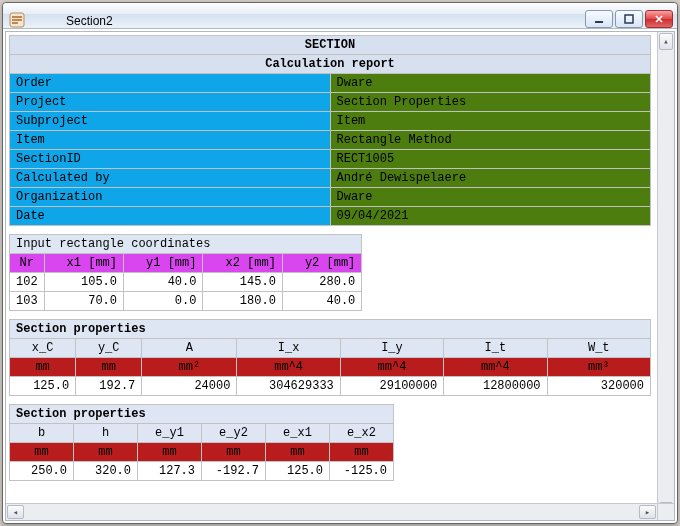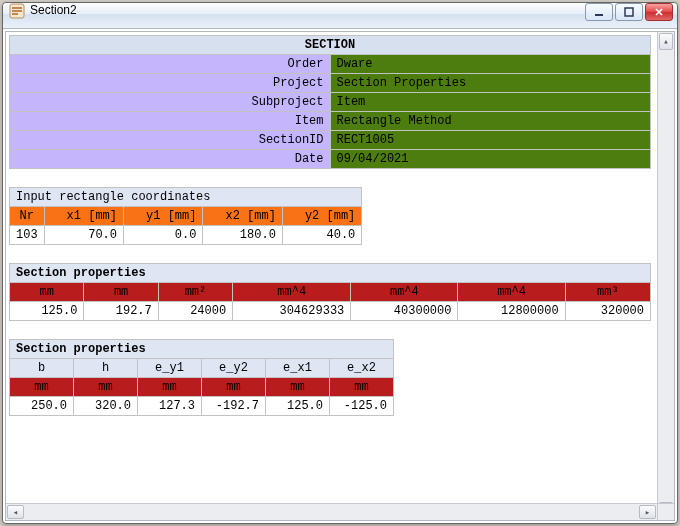--- a/index.html
+++ b/index.html
@@ -20,24 +20,25 @@
     border-radius: 4px;
     box-shadow: 0 2px 6px rgba(0,0,0,0.3);
     display: flex;
     flex-direction: column;
   }
   .titlebar {
     height: 26px;
     background: linear-gradient(to bottom, #fdfdfd, #e7eef7 45%, #d6e2f0 46%, #eaf1fa);
     border-bottom: 1px solid #b0b8c4;
     display: flex;
-    align-items: flex-start;
+    align-items: flex-end;
     padding: 0 4px 0 6px;
     border-top-left-radius: 4px;
     border-top-right-radius: 4px;
+    gap: 36px;
   }
   .titlebar .appicon {
     width: 16px; height: 16px;
     margin-right: 5px;
     display: flex; align-items:center; justify-content:center;
   }
   .titlebar .title {
     flex: 1 1 auto;
     font-family: "Segoe UI", Tahoma, sans-serif;
     font-size: 12px;
@@ -109,54 +110,53 @@
   .corner {
     position:absolute; right:0; bottom:0; width:17px; height:17px;
     background:#ecedf0; border-left:1px solid #c6c9d0; border-top:1px solid #c6c9d0;
   }
 
   .content { padding: 3px 3px 20px 3px; }
 
   table {
     border-collapse: collapse;
     border: 1px solid #b5b5b5;
-    margin-bottom: 18px;
+    margin-bottom: 8px;
     font-family: "Courier New", monospace;
     font-size: 12px;
   }
   td, th {
     border: 1px solid #c2c2c2;
     padding: 2px 6px;
     height: 16px;
     vertical-align: middle;
     white-space: nowrap;
   }
   .hdr { background: #dfe6f3; font-weight: bold; text-align:center; }
   .hdr-light { background: #dfe6f3; font-weight: normal; text-align:center; }
 
   .meta-table { width: 642px; }
   .meta-table .label {
     width: 50%;
-    text-align: right;
     font-weight: normal;
-    background: #c4b5fd;
+    background: #0ea5e9;
   }
   .meta-table .value {
     width: 50%;
     text-align: left;
     background: #4d7c0f;
   }
   .meta-title {
     background: #d7e0ef;
     text-align: center;
     font-weight: bold;
   }
 
   .input-table td, .input-table th { text-align: right; }
-  .input-table th { background:#f97316; font-weight:normal; text-align:center;}
+  .input-table th { background:#d946ef; font-weight:normal; text-align:center;}
   .input-table .caption { text-align:left; font-weight:normal; background:#dfe6f3; }
 
   .props-table th { background:#dfe6f3; font-weight:normal; text-align:center;}
   .props-table td { text-align:right; }
   .props-table .caption { text-align:left; font-weight:bold; background:#dfe6f3; }
   .props-table .unit { text-align:center; background:#b91c1c; }
   .props-table td.num { text-align:right; }
 
   .w-nr  { width:28px; }
   .w-60  { width:62px;padding-left:22px; }
@@ -202,38 +202,49 @@
   <div class="client">
     <div class="scrollwrap">
       <div class="content">
 
         <table class="meta-table">
           <tbody>
               <tr>
                 <td colspan="2" class="hdr meta-title">SECTION</td>
               </tr>
           <tr>
+                <td colspan="2" class="hdr-light meta-title" style="font-weight:bold;">Calculation report</td>
+              </tr>
+          <tr>
                 <td class="label">Order</td>
                 <td class="value">Dware</td>
               </tr>
           <tr>
                 <td class="label">Project</td>
                 <td class="value">Section Properties</td>
               </tr>
           <tr>
                 <td class="label">Subproject</td>
                 <td class="value">Item</td>
               </tr>
           <tr>
                 <td class="label">Item</td>
                 <td class="value">Rectangle Method</td>
               </tr>
           <tr>
                 <td class="label">SectionID</td>
                 <td class="value">RECT1005</td>
+              </tr>
+          <tr>
+                <td class="label">Calculated by</td>
+                <td class="value">André Dewispelaere</td>
+              </tr>
+          <tr>
+                <td class="label">Organization</td>
+                <td class="value">Dware</td>
               </tr>
           <tr>
                 <td class="label">Date</td>
                 <td class="value">09/04/2021</td>
               </tr>
         </tbody>
           </table>
 
         <table class="input-table">
           <tbody>
@@ -241,49 +252,65 @@
                 <th colspan="5" class="caption">Input rectangle coordinates</th>
               </tr>
           <tr>
             <th class="w-nr">Nr</th>
             <th class="w-60">x1 [mm]</th>
             <th class="w-60">y1 [mm]</th>
             <th class="w-60">x2 [mm]</th>
             <th class="w-60">y2 [mm]</th>
           </tr>
           <tr>
+            <td>102</td>
+            <td>105.0</td>
+            <td>40.0</td>
+            <td>145.0</td>
+            <td>280.0</td>
+          </tr>
+          <tr>
             <td>103</td>
             <td>70.0</td>
             <td>0.0</td>
             <td>180.0</td>
             <td>40.0</td>
           </tr>
         </tbody>
           </table>
 
         <table class="props-table" style="width:642px;">
           <tbody>
               <tr>
                 <th colspan="7" class="caption">Section properties</th>
               </tr>
           <tr>
+            <th class="w-64">x_C</th>
+            <th class="w-64">y_C</th>
+            <th class="w-90">A</th>
+            <th class="w-100">I_x</th>
+            <th class="w-100">I_y</th>
+            <th class="w-100">I_t</th>
+            <th class="w-100">W_t</th>
+          </tr>
+          <tr>
             <td class="unit">mm</td>
             <td class="unit">mm</td>
             <td class="unit">mm²</td>
             <td class="unit">mm^4</td>
             <td class="unit">mm^4</td>
             <td class="unit">mm^4</td>
             <td class="unit">mm³</td>
           </tr>
           <tr>
             <td class="num">125.0</td>
             <td class="num">192.7</td>
             <td class="num">24000</td>
             <td class="num">304629333</td>
-            <td class="num">40300000</td>
+            <td class="num">29100000</td>
             <td class="num">12800000</td>
             <td class="num">320000</td>
           </tr>
         </tbody>
           </table>
 
         <table class="props-table">
           <tbody>
               <tr>
                 <th colspan="6" class="caption">Section properties</th>

